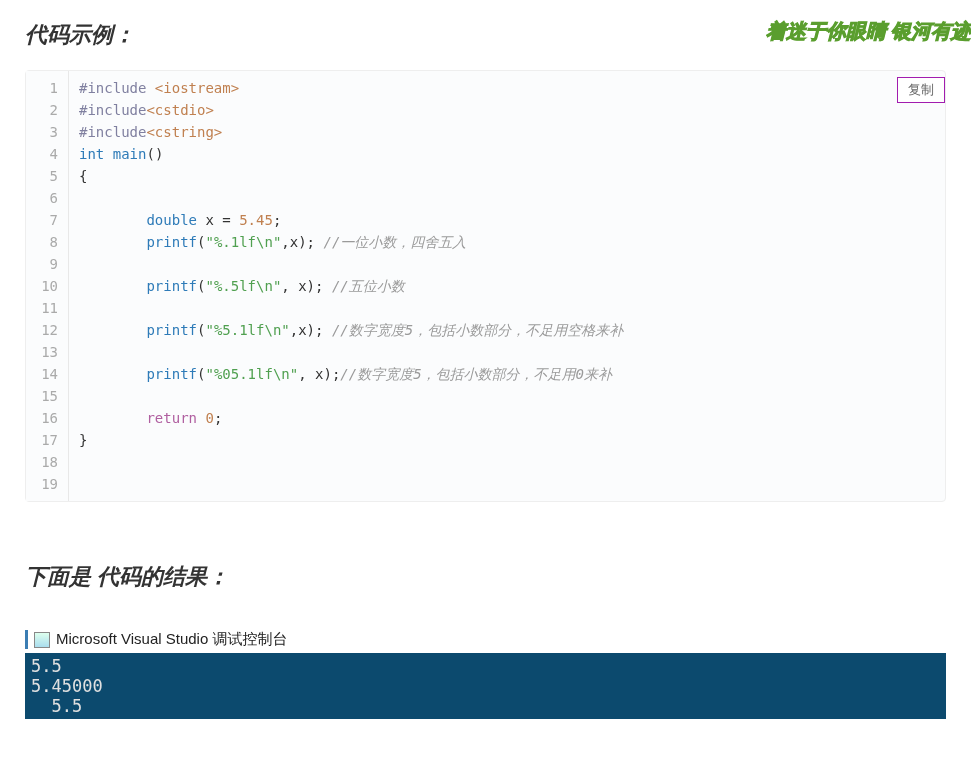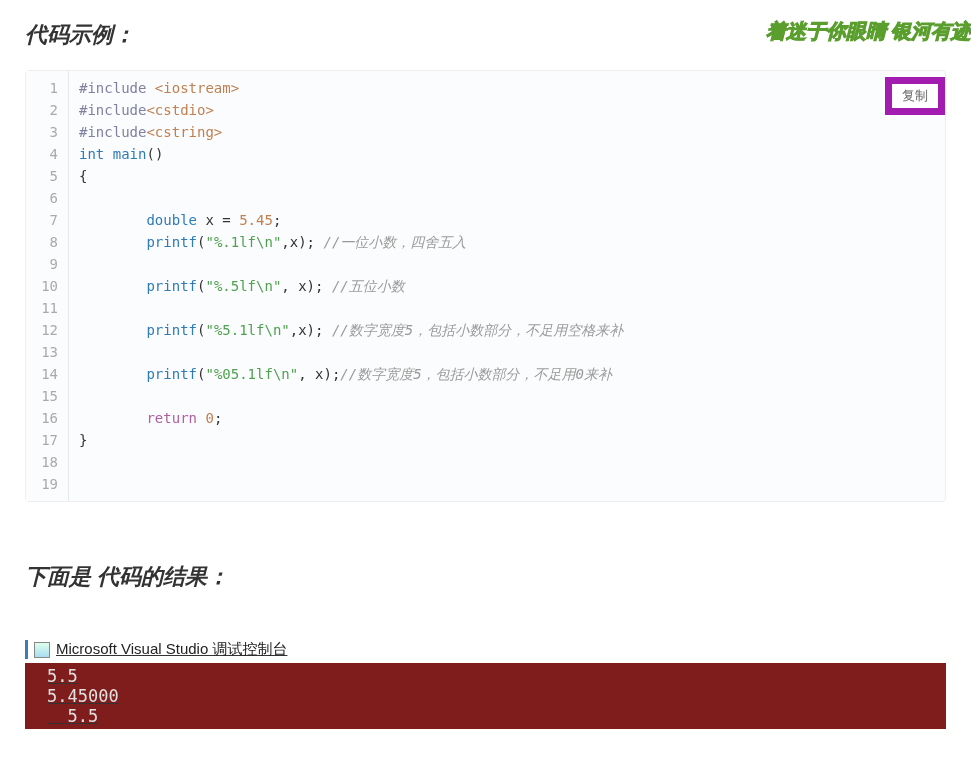--- a/index.html
+++ b/index.html
@@ -59,57 +59,57 @@
       font-family: Consolas, monospace;
       font-size: 14px;
       line-height: 22px;
     }
     .code-line { white-space: pre; height: 22px; }
     .copy-btn {
       position: absolute;
       top: 6px;
       right: 0;
       background: #fff;
-      border: 7px solid #a21caf;
+      border: 1px solid #a21caf;
       padding: 3px 10px;
       font-size: 13px;
       color: #666;
       cursor: pointer;
     }
     .c-preproc { color: #8080a0; }
     .c-str    { color: #c08050; }
     .c-kw     { color: #2e7bb8; }
     .c-kw2    { color: #b05fa0; }
     .c-ns     { color: #50a050; }
     .c-id     { color: #2e7bb8; text-align: right; }
     .c-num    { color: #c08050; }
     .c-strlit { color: #50a050; }
     .c-cmt    { color: #9a9a9a; font-style: italic; }
-    .console-wrap { margin-top: 48px; text-decoration: underline; }
+    .console-wrap { margin-top: 38px; }
     .console-title-bar {
       display: flex;
       align-items: center;
       gap: 6px;
       border-left: 3px solid #3b7db3;
       padding-left: 6px;
       margin-bottom: 4px;
     }
     .console-icon {
       width: 16px; height: 16px;
       border: 1px solid #888;
       background: linear-gradient(#dfe, #ade);
       display: inline-block;
     }
     .console-title { font-size: 15px; color: #222; }
     .console-body {
-      background: #7f1d1d;
+      background: #0c4a6e;
       color: #e0e0e0;
       font-family: "SimSun", Consolas, monospace;
       font-size: 17px;
-      padding: 3px 22px;
+      padding: 3px 6px;
       line-height: 20px;
       min-height: 60px;
       white-space: pre;
     }
   </style>
 </head>
 <body>
 
 <div class="watermark">着迷于你眼睛 银河有迹</div>
 

